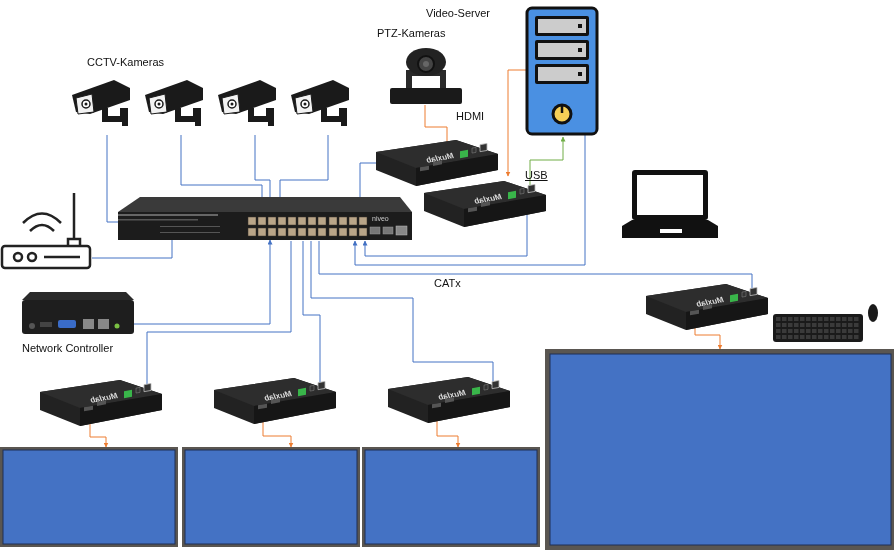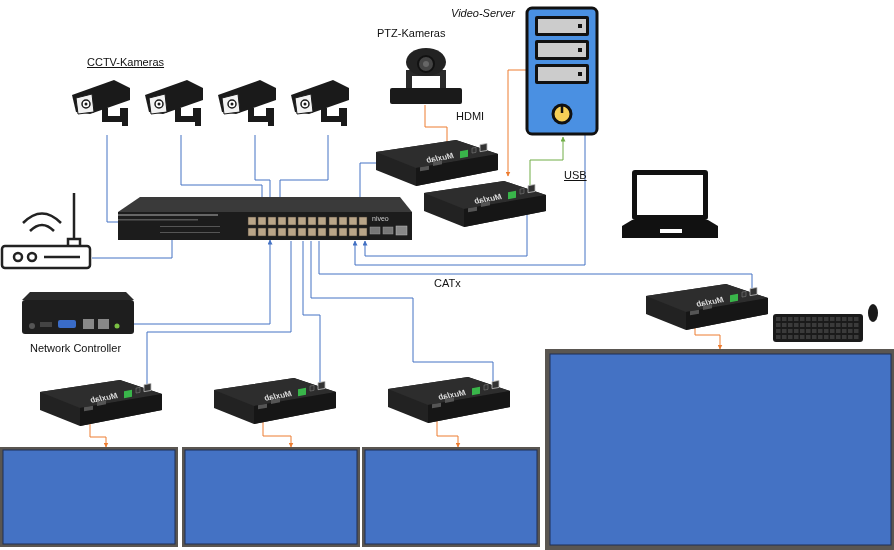--- a/index.html
+++ b/index.html
@@ -284,19 +284,19 @@
     </g>
   <g>
       <use href="#display" x="362" y="447"></use>
     </g>
   <g>
     <rect x="545" y="349" width="349" height="201" fill="#5A5651"></rect>
     <rect x="550" y="354" width="341" height="191" fill="#4472C4" stroke="#1f2f55" stroke-width="1"></rect>
   </g>
 </svg>
 
-<div class="label" style="left:87px;top:56px;text-decoration:underline;">CCTV-Kameras</div>
+<div class="label" style="left:87px;top:56px;">CCTV-Kameras</div>
 <div class="label" style="left:377px;top:27px;">PTZ-Kameras</div>
-<div class="label" style="left:451px;top:7px;font-style:italic;">Video-Server</div>
+<div class="label" style="left:426px;top:7px;">Video-Server</div>
 <div class="label" style="left:456px;top:110px;">HDMI</div>
-<div class="label" style="left:564px;top:169px;text-decoration:underline;">USB</div>
+<div class="label" style="left:525px;top:169px;text-decoration:underline;">USB</div>
 <div class="label" style="left:434px;top:277px;">CATx</div>
-<div class="label" style="left:22px;top:342px;margin-left:8px;">Network Controller</div>
+<div class="label" style="left:22px;top:342px;">Network Controller</div>
 
 </body></html>

